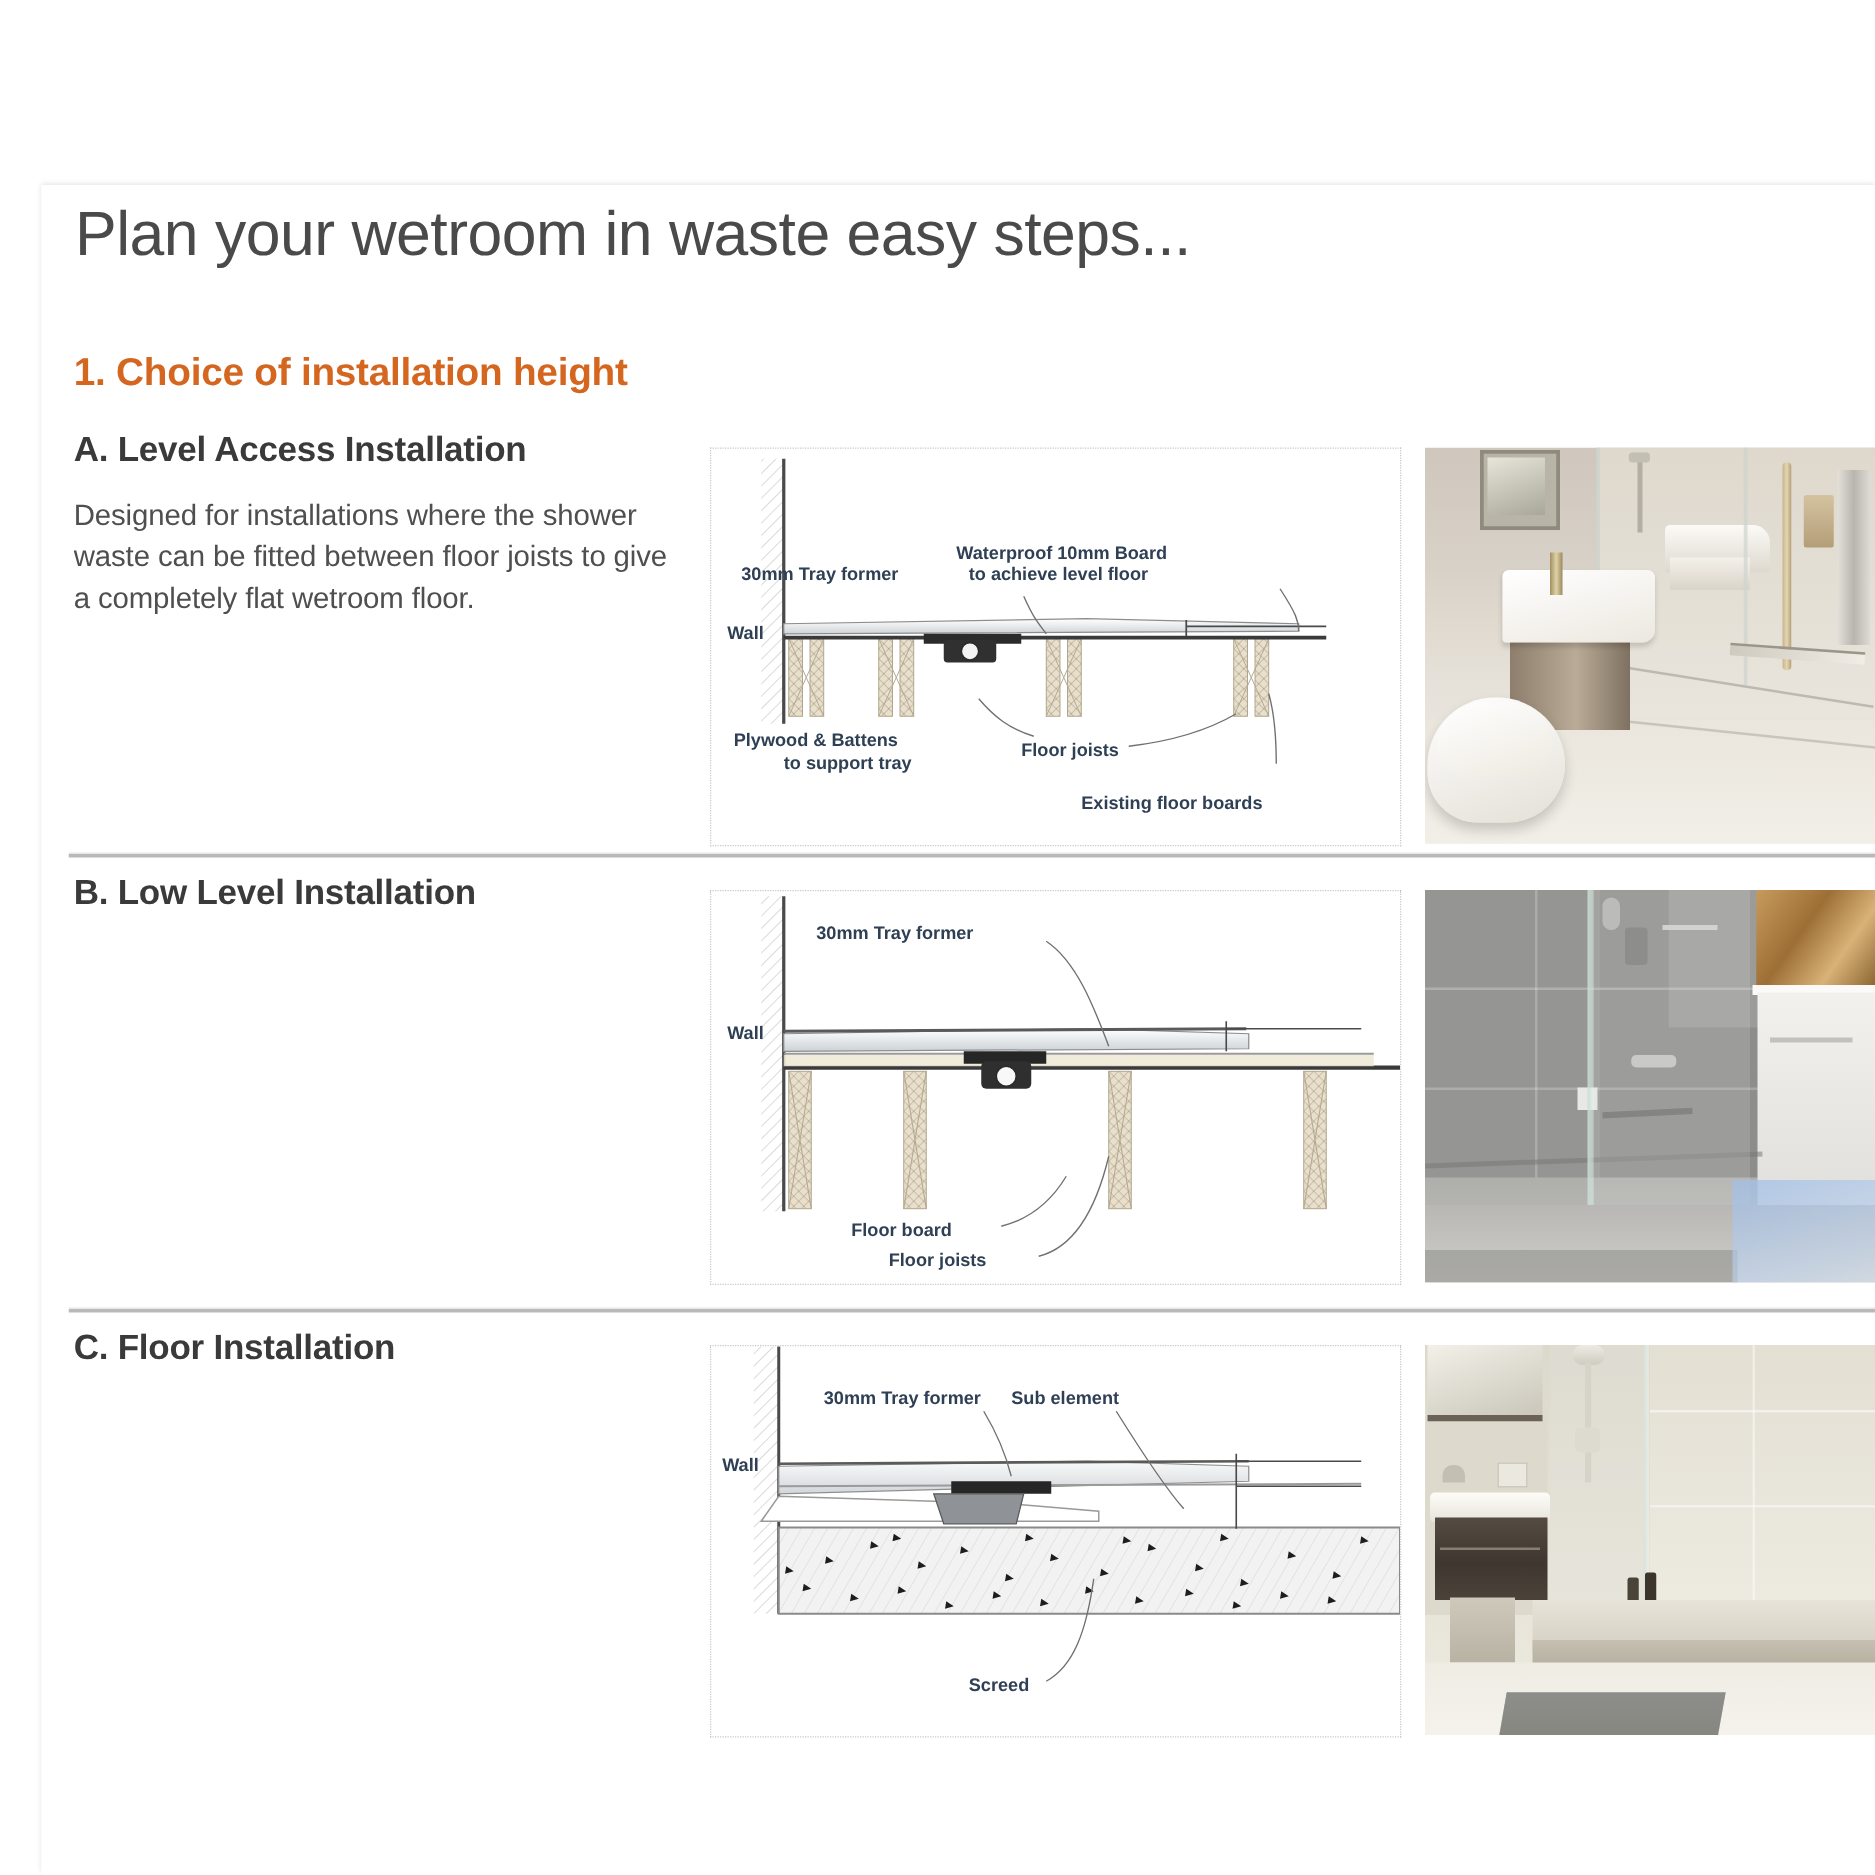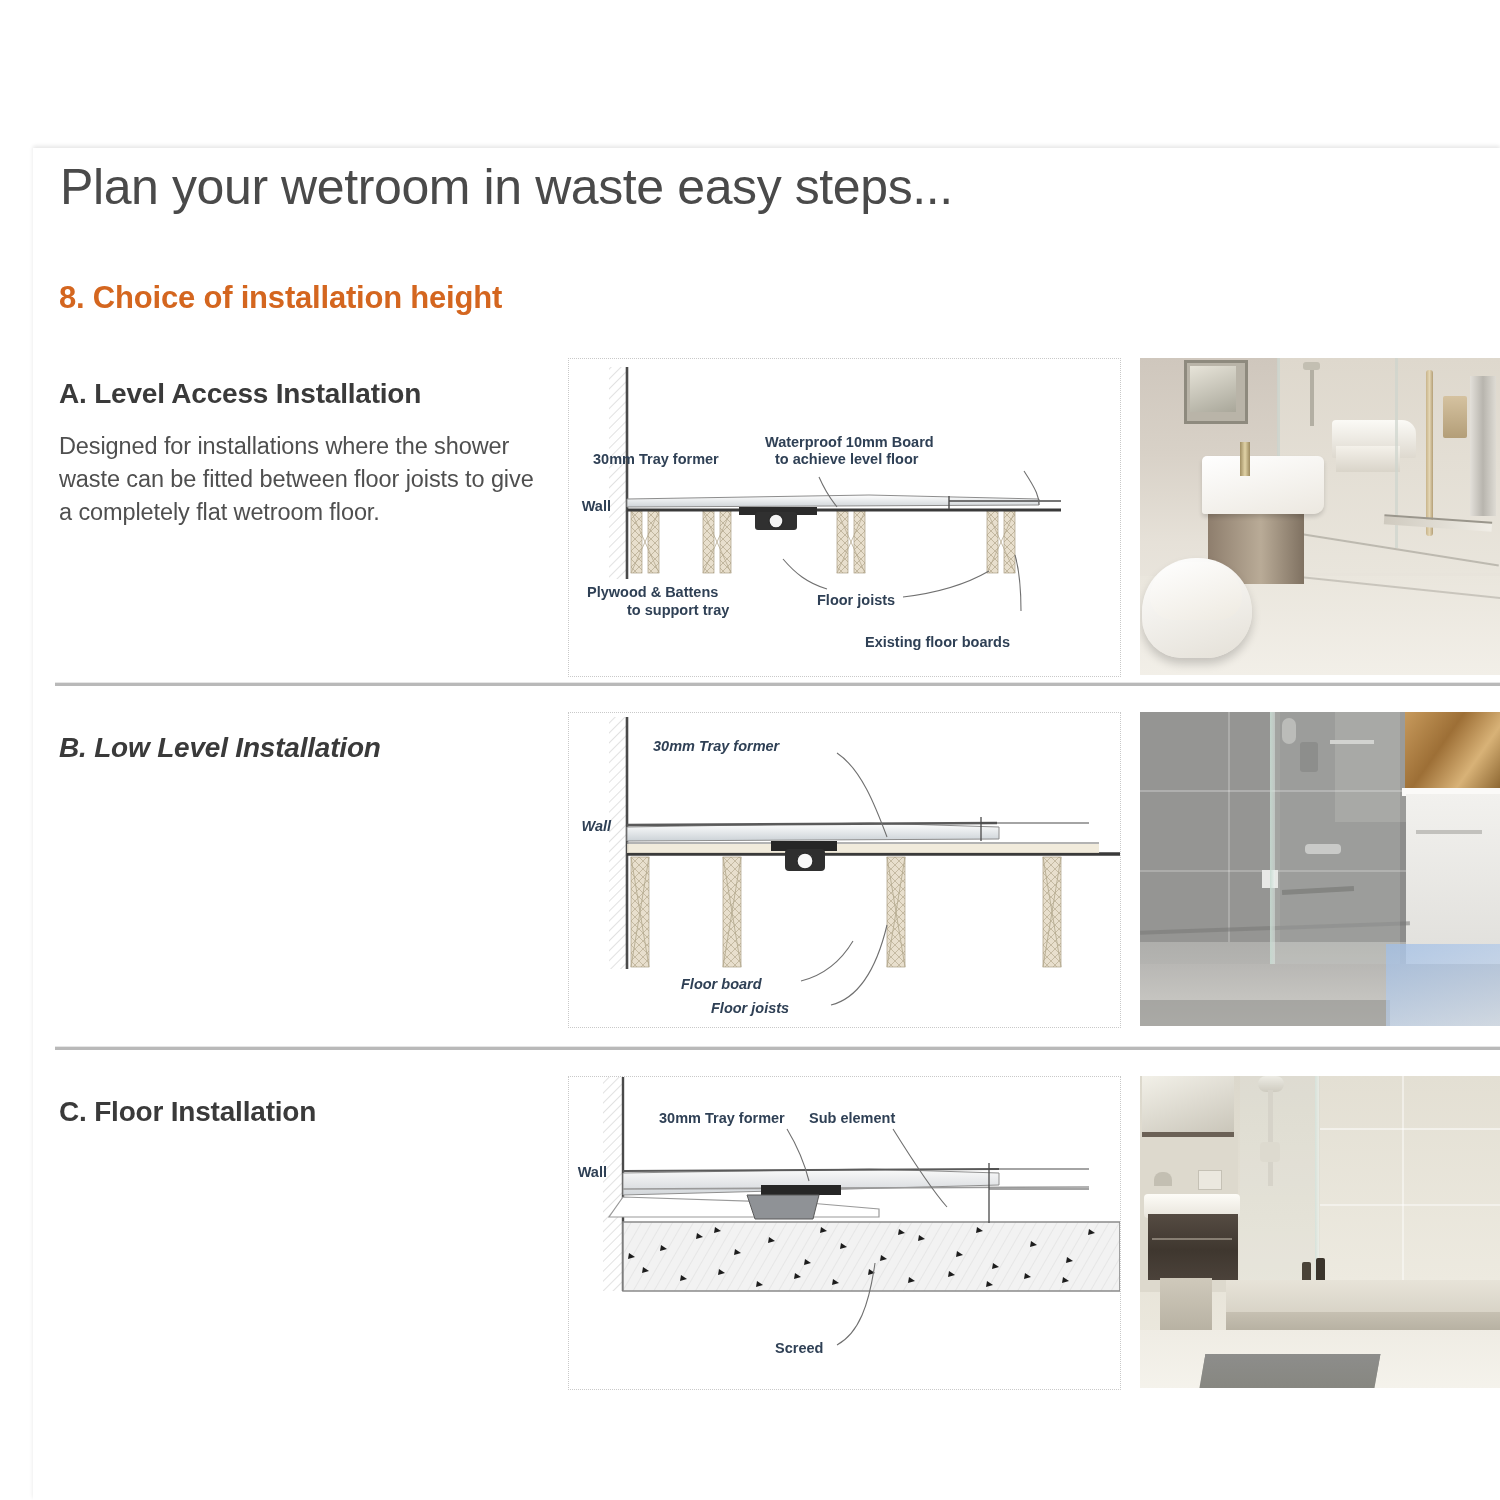--- a/index.html
+++ b/index.html
@@ -10,28 +10,28 @@
 
   .title{position:absolute;left:27px;top:10px;font-size:50px;color:#4a4a4a;
          font-weight:400;letter-spacing:-.4px;white-space:nowrap;}
 
   .section-heading{position:absolute;left:26px;top:132px;font-size:31px;color:#d4661f;
                    font-weight:bold;letter-spacing:-.2px;white-space:nowrap;}
 
   .rows{position:absolute;left:0;top:196px;width:1467px;}
   .row{position:relative;width:1467px;}
   .row.a{height:354px;}
-  .row.b{height:364px;font-style:italic;}
+  .row.b{height:364px;}
   .row.c{height:360px;}
 
   .divider{position:absolute;left:22px;width:1445px;height:3px;
            background:linear-gradient(#b9b9b9,#b9b9b9);border-top:1px solid #e6e6e6;}
 
   
-  .txtcol{position:absolute;left:26px;width:480px;top:0;margin-top:34px;}
+  .txtcol{position:absolute;left:26px;width:480px;top:0;}
   .h-item{font-size:28px;font-weight:bold;color:#3a3a3a;letter-spacing:-.2px;white-space:nowrap;}
   .p-item{margin-top:20px;font-size:23.5px;line-height:1.40;color:#4f4f4f;letter-spacing:-.1px;}
 
   
   .diagram{position:absolute;left:535px;top:14px;width:551px;height:317px;
            border:1px dotted #c9c9c9;background:#fff;overflow:hidden;}
   .row.b .diagram{height:314px;}
   .row.c .diagram{height:312px;}
   .diagram svg{display:block;width:100%;height:100%;}
 
@@ -155,21 +155,21 @@
   .pc .mat{position:absolute;left:62px;top:278px;width:175px;height:39px;
            background:linear-gradient(180deg,#8d8d8b,#75757300);background-color:#86867f;
            transform:skewX(-10deg);}
 </style>
 </head>
 <body>
 
 <div class="page">
 
   <div class="title">Plan your wetroom in waste easy steps...</div>
-  <div class="section-heading">8. Choice of installation height</div>
+  <div class="section-heading">1. Choice of installation height</div>
 
   <div class="rows">
 
     <div class="row a">
 
       <div class="txtcol">
         <div class="h-item">A. Level Access Installation</div>
         <div class="p-item">Designed for installations where the shower waste can be fitted between floor joists to give a completely flat wetroom floor.</div>
       </div>
 

